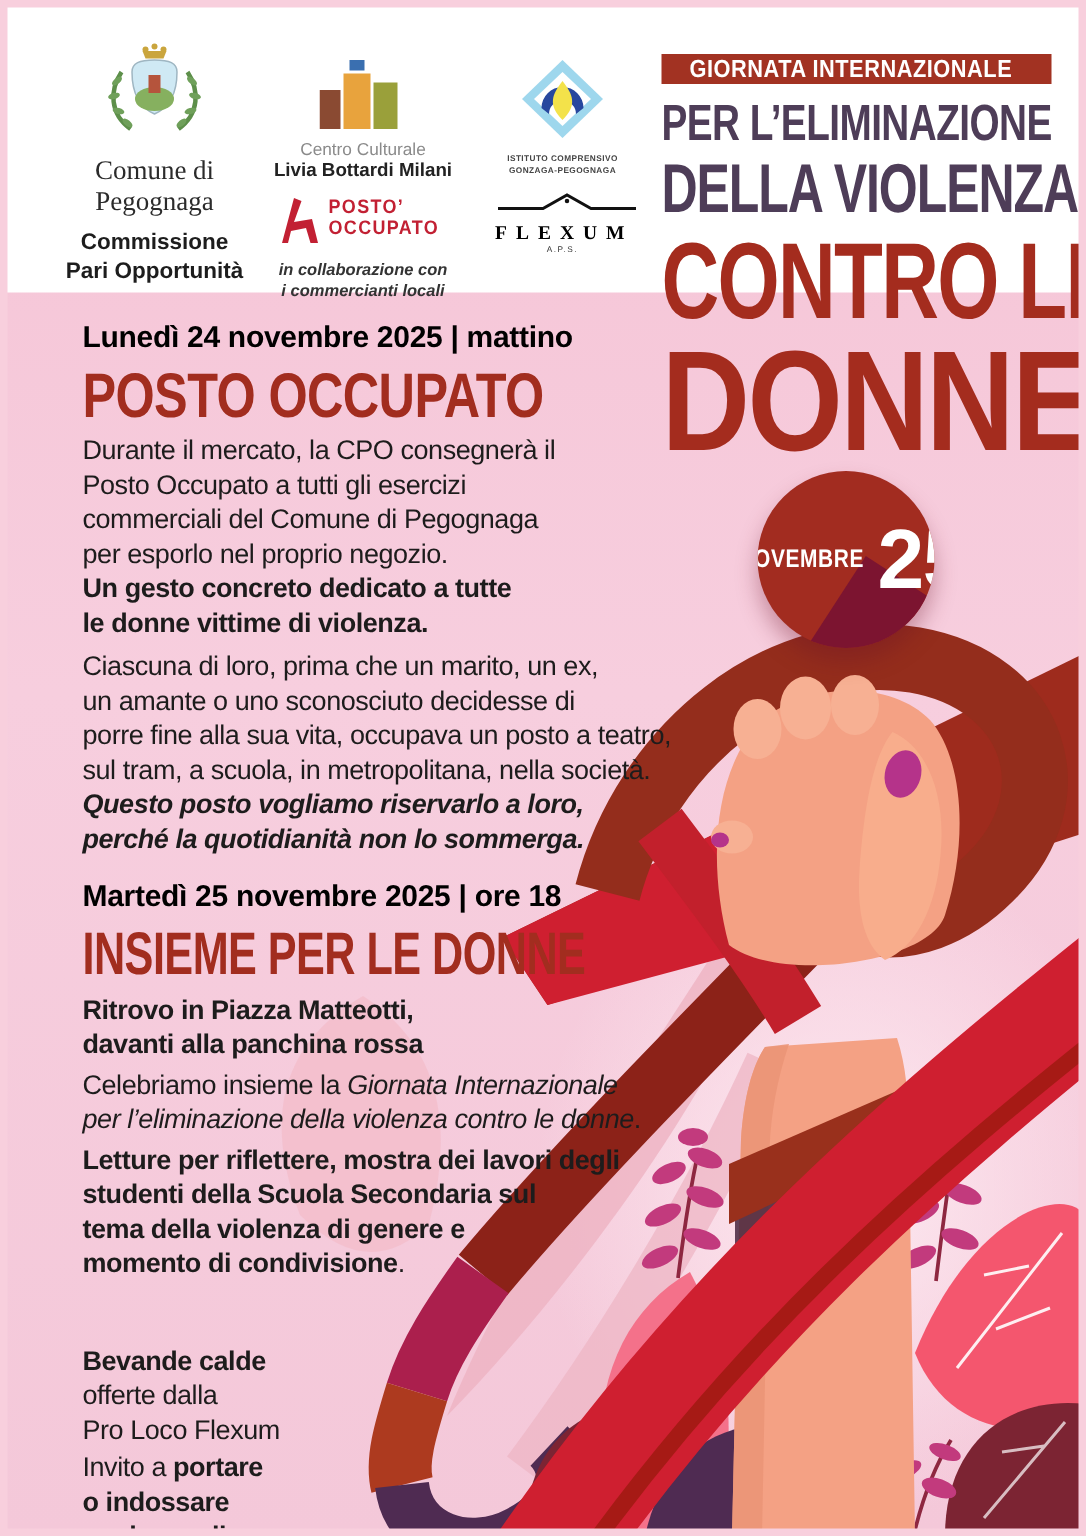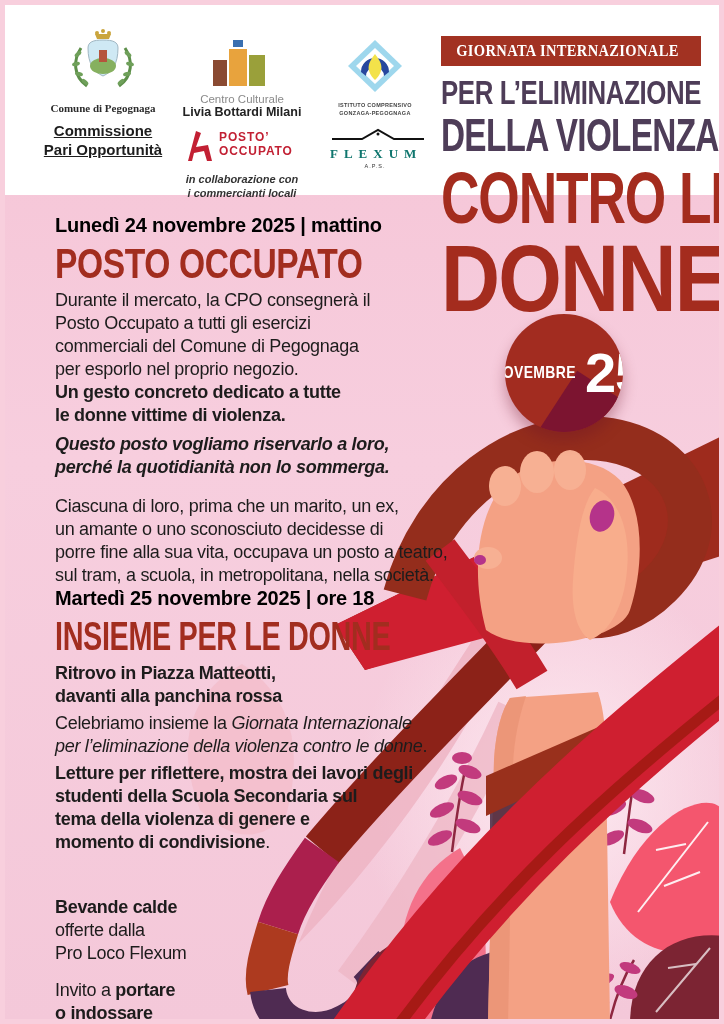--- a/index.html
+++ b/index.html
@@ -5,37 +5,37 @@
   html,body{margin:0;padding:0;background:#e8e8e8;}
   #stage{position:relative;width:724px;height:1024px;overflow:hidden;
          font-family:"Liberation Sans",sans-serif;background:linear-gradient(180deg,#f5c3d5 0%,#f7cede 45%,#f4c8d9 100%);}
   
   .frame{position:absolute;inset:0;border:5px solid #f8cfdd;pointer-events:none;z-index:60;}
   .bg-light{position:absolute;left:300px;top:500px;width:520px;height:580px;z-index:0;
             background:radial-gradient(closest-side,#fdeaf1 0%,rgba(253,234,241,0) 78%);}
   
   .header{position:absolute;left:0;top:0;width:724px;height:195px;background:#ffffff;z-index:2;}
   .comune{position:absolute;left:28px;top:28px;width:150px;text-align:center;color:#2b2b2b;}
-  .comune-name{font-family:"Liberation Serif",serif;font-weight:700;font-size:11px;margin-top:4px;}
-  .comune-committee{font-weight:700;font-size:15px;line-height:1.25;margin-top:8px;white-space:pre-line;color:#1d1d1d;text-decoration:underline;}
+  .comune-name{font-family:"Liberation Serif",serif;font-weight:400;font-size:18px;margin-top:4px;}
+  .comune-committee{font-weight:700;font-size:15px;line-height:1.25;margin-top:8px;white-space:pre-line;color:#1d1d1d;}
   .centro{position:absolute;left:178px;top:40px;width:128px;text-align:center;}
   .centro-l1{font-size:11.5px;color:#8a8a8a;margin-top:3px;}
   .centro-l2{font-size:12.5px;font-weight:700;color:#222;}
   .posto-row{display:flex;align-items:center;justify-content:center;gap:5px;margin-top:6px;}
   .posto-txt{color:#c22033;font-weight:800;font-size:13px;letter-spacing:1px;line-height:1.05;text-align:left;
              transform:scaleX(.92);transform-origin:left;}
   .collab{font-style:italic;font-weight:600;font-size:11px;color:#333;margin-top:10px;line-height:1.25;white-space:pre-line;}
   .istituto{position:absolute;left:330px;top:40px;width:90px;text-align:center;}
   .ist-caption{font-size:5.5px;font-weight:700;letter-spacing:.3px;color:#444;line-height:1.4;white-space:pre-line;margin-top:2px;}
   .flexum{margin-top:10px;}
-  .flexum-name{font-family:"Liberation Serif",serif;font-weight:700;font-size:13px;letter-spacing:6px;color:#0f766e;margin-top:1px;}
+  .flexum-name{font-family:"Liberation Serif",serif;font-weight:700;font-size:13px;letter-spacing:6px;color:#000000;margin-top:1px;}
   .flexum-sub{font-size:5.5px;letter-spacing:1px;color:#333;margin-top:1px;}
   
   .titleblock{position:absolute;left:441px;top:36px;z-index:4;width:275px;}
-  .banner{width:260px;height:30px;background:#a23222;display:flex;align-items:center;justify-content:center;gap:16px;font-family:Liberation Serif, serif;}
+  .banner{width:260px;height:20px;background:#a23222;display:flex;align-items:center;justify-content:center;gap:16px;}
   .banner-dash{height:3px;background:#fff;flex:0 0 auto;}
   .banner-dash.l{width:14px;} .banner-dash.r{width:22px;}
   .banner-text{color:#fff;font-weight:700;font-size:16.5px;letter-spacing:.4px;transform:scaleX(.88);white-space:nowrap;}
   .tline{font-weight:800;white-space:nowrap;transform-origin:0 50%;display:block;}
   .t1{font-size:34px;color:#4e3d58;transform:scaleX(.76);margin-top:7px;letter-spacing:-.5px;}
   .t2{font-size:46px;color:#4e3d58;transform:scaleX(.725);letter-spacing:-1px;line-height:1.0;}
   .t3{font-size:72px;color:#a42c1e;transform:scaleX(.74);letter-spacing:-1.5px;line-height:1.0;margin-top:4px;}
   .t4{font-size:95px;color:#a42c1e;transform:scaleX(.86);letter-spacing:-2px;line-height:.82;margin-top:6px;}
   
   .badge{position:absolute;left:505px;top:314px;width:118px;height:118px;border-radius:50%;background:#a22c20;z-index:6;
@@ -48,21 +48,21 @@
   .col{position:absolute;left:55px;top:214px;width:420px;z-index:10;color:#1d1c1c;}
   .pre{white-space:pre-line;}
   .date{font-size:20px;font-weight:700;color:#000;letter-spacing:-.2px;margin-bottom:6px;}
   .h-red{color:#a22d1f;font-weight:800;white-space:nowrap;transform-origin:0 50%;display:block;}
   .h1{font-size:42px;transform:scaleX(.80);letter-spacing:-.5px;line-height:1.0;margin:0 0 4px 0;}
   .h2{font-size:40px;transform:scaleX(.72);letter-spacing:-.5px;line-height:1.0;margin:0 0 6px 0;}
   .p{font-size:18px;line-height:23px;letter-spacing:-.3px;margin:0;}
   .b{font-weight:700;}
   .bi{font-weight:700;font-style:italic;}
   .it{font-style:italic;}
-  .mb6{margin-bottom:6px;} .mb4{margin-bottom:4px;} .mb16{margin-bottom:16px;} .mb14{margin-bottom:14px;} .mb26{margin-bottom:26px;}
+  .mb6{margin-bottom:6px;} .mb4{margin-bottom:4px;} .mb16{margin-bottom:16px;} .mb14{margin-bottom:2px;} .mb26{margin-bottom:26px;}
   .gap1{height:16px;}
   
   .illus{position:absolute;left:50px;top:380px;z-index:1;}
 </style>
 </head>
 <body>
 
 <div id="stage">
   <div class="bg-light"></div>
 
@@ -226,26 +226,26 @@
 
   <div class="col">
     <div class="date">Lunedì 24 novembre 2025 | mattino</div>
     <span class="h-red h1">POSTO OCCUPATO</span>
     <p class="p pre">Durante il mercato, la CPO consegnerà il
 Posto Occupato a tutti gli esercizi
 commerciali del Comune di Pegognaga
 per esporlo nel proprio negozio.</p>
     <p class="p pre b mb6">Un gesto concreto dedicato a tutte
 le donne vittime di violenza.</p>
-    <p class="p pre bi mb16">Questo posto vogliamo riservarlo a loro,
-perché la quotidianità non lo sommerga.</p>
     <p class="p pre">Ciascuna di loro, prima che un marito, un ex,
 un amante o uno sconosciuto decidesse di
 porre fine alla sua vita, occupava un posto a teatro,
 sul tram, a scuola, in metropolitana, nella società.</p>
+    <p class="p pre bi mb16">Questo posto vogliamo riservarlo a loro,
+perché la quotidianità non lo sommerga.</p>
 
     <div class="date">Martedì 25 novembre 2025 | ore 18</div>
     <span class="h-red h2">INSIEME PER LE DONNE</span>
     <p class="p pre b mb4">Ritrovo in Piazza Matteotti,
 davanti alla panchina rossa</p>
     <p class="p pre mb4"><span>Celebriamo insieme la </span><span class="it">Giornata Internazionale
 per l’eliminazione della violenza contro le donne</span><span>.</span></p>
     <p class="p pre mb26"><span class="b">Letture per riflettere, mostra dei lavori degli
 studenti della Scuola Secondaria sul
 tema della violenza di genere e

